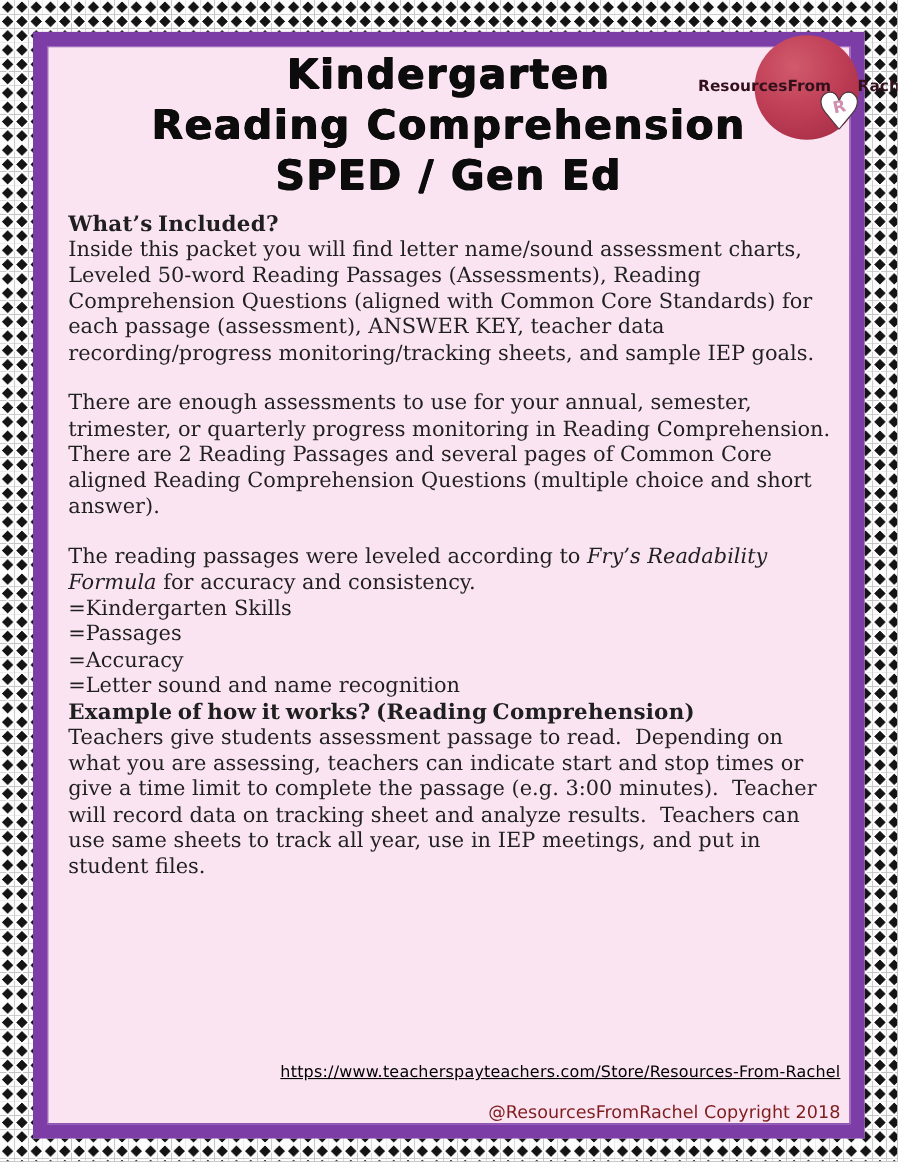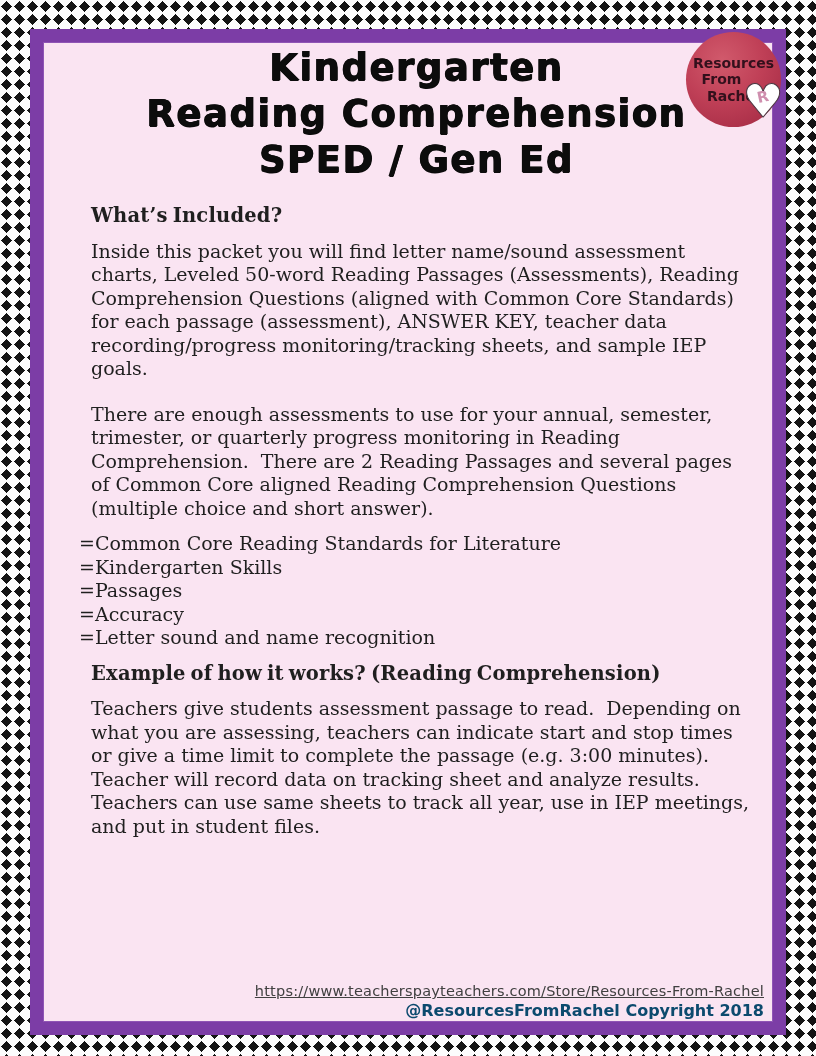--- a/index.html
+++ b/index.html
@@ -24,81 +24,79 @@
 
   
   .frame {
     position: absolute;
     left: 30px; top: 29px; right: 30px; bottom: 21px;
     box-sizing: border-box;
     border: 13px solid #7c3da6;
     box-shadow: inset 0 0 0 1px #8f55b5;
     background: #fae4f2;
     overflow: hidden;
-    padding-left: 17px;
   }
 
   .title-block {
     margin-top: 3px;
     text-align: center;
     font-family: "DejaVu Sans", sans-serif;
     font-weight: 700;
     font-size: 37px;
     line-height: 46px;
     letter-spacing: 1.5px;
     color: #0c0c0c;
     text-shadow: 0.6px 0 0 #0c0c0c, -0.6px 0 0 #0c0c0c, 0 0.6px 0 #0c0c0c;
   }
 
   .content {
     padding: 9px 8px 0 19px;
     font-size: 19px;
     line-height: 23.5px;
     color: #1f1f1f;
   }
-  .content p, .content h2 { margin: 12px; white-space: pre-wrap; }
+  .content p, .content h2 { margin: 0; white-space: pre-wrap; }
   .content h2 {
     font-size: 19.5px;
     font-weight: 700;
     word-spacing: -2px;
     letter-spacing: 0.2px;
   }
   .gap { margin-top: 22px !important; }
   .ital { font-style: italic; }
   .assess-item { white-space: pre-wrap; }
 
   .footer {
     position: absolute;
     right: 9px;
     bottom: 2px;
     text-align: right;
     font-family: "DejaVu Sans", sans-serif;
   }
   .footer a {
-    color: #404040;
+    color: #000000;
     font-size: 14.5px;
     text-decoration: underline;
     letter-spacing: 0.2px;
   }
   .copyright {
-    margin-top: 1px;
-    color: #0c4a6e;
+    margin-top: 18px;
+    color: #7f1d1d;
     font-size: 16px;
-    font-weight: bold;
   }
 
   
   .logo {
     position: absolute;
     left: 686px; top: 32px;
     width: 95px; height: 95px;
     border-radius: 50%;
     background: radial-gradient(circle at 38% 30%, #d15a6c 0%, #c04057 45%, #ab3049 80%, #9e2b44 100%);
     display: flex;
-    flex-direction: column;
+    flex-direction: row;
     align-items: center;
     justify-content: center;
     font-family: "DejaVu Sans", sans-serif;
     font-size: 14px;
     line-height: 16.5px;
     color: #33101c;
     font-weight: 700;
     z-index: 5;
   }
   .logo .l2 { margin-right: 24px; }
@@ -141,22 +139,22 @@
   </div>
 
   <div class="content">
 
     <h2>What’s Included?</h2>
     <p>Inside this packet you will find letter name/sound assessment charts, Leveled 50-word Reading Passages (Assessments), Reading Comprehension Questions (aligned with Common Core Standards) for each passage (assessment), ANSWER KEY, teacher data recording/progress monitoring/tracking sheets, and sample IEP goals.</p>
 
     <p class="gap">There are enough assessments to use for your annual, semester, trimester, or quarterly progress monitoring in Reading Comprehension.  There are 2 Reading Passages and several pages of Common Core aligned Reading Comprehension Questions (multiple choice and short answer).</p>
 
 
+    <p class="gap"><span>The reading passages were leveled according to </span><span class="ital">Fry’s Readability Formula</span><span> for accuracy and consistency.</span></p>
 
-    <div class="assess-item">=Common Core Reading Standards for Literature</div>
     <div class="assess-item">=Kindergarten Skills</div>
     <div class="assess-item">=Passages</div>
     <div class="assess-item">=Accuracy</div>
     <div class="assess-item">=Letter sound and name recognition</div>
 
     <h2>Example of how it works? (Reading Comprehension)</h2>
     <p>Teachers give students assessment passage to read.  Depending on what you are assessing, teachers can indicate start and stop times or give a time limit to complete the passage (e.g. 3:00 minutes).  Teacher will record data on tracking sheet and analyze results.  Teachers can use same sheets to track all year, use in IEP meetings, and put in student files.</p>
 
   </div>
 

